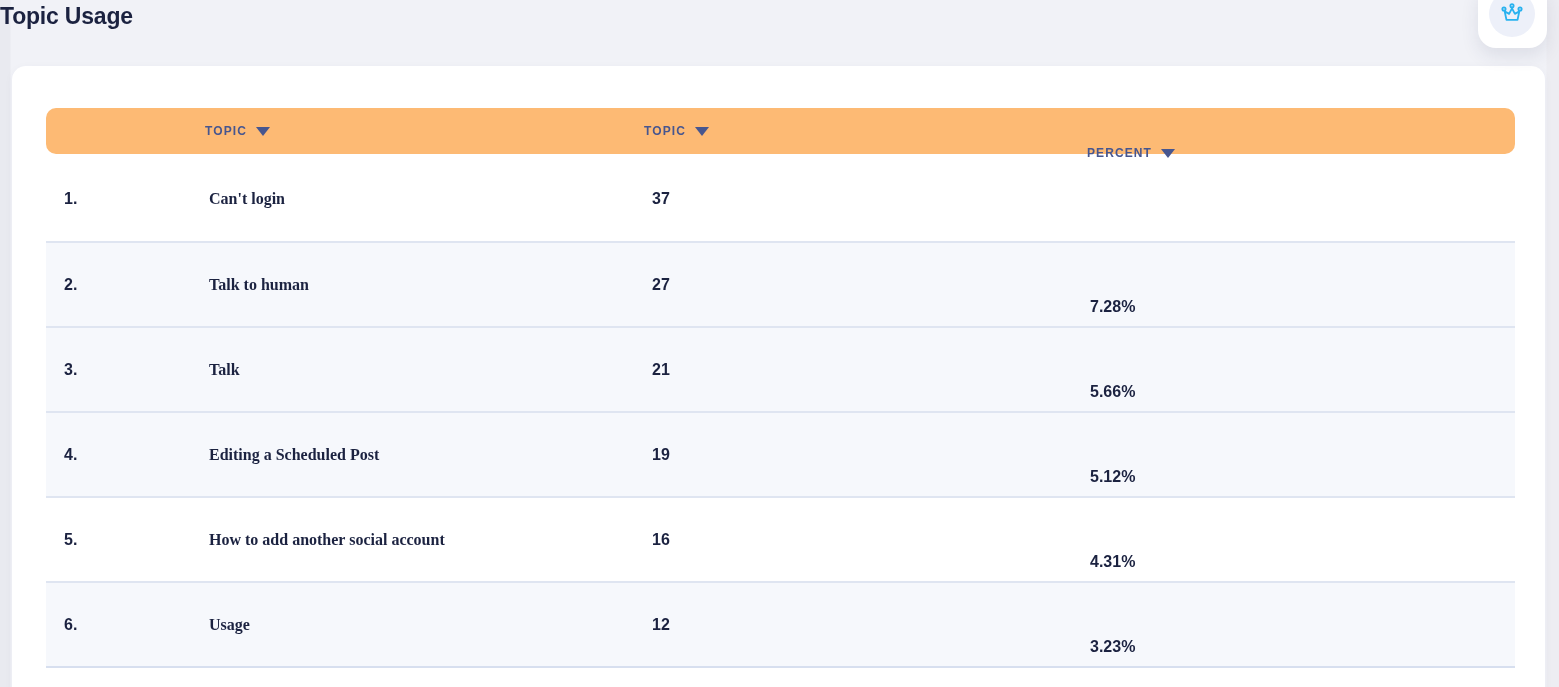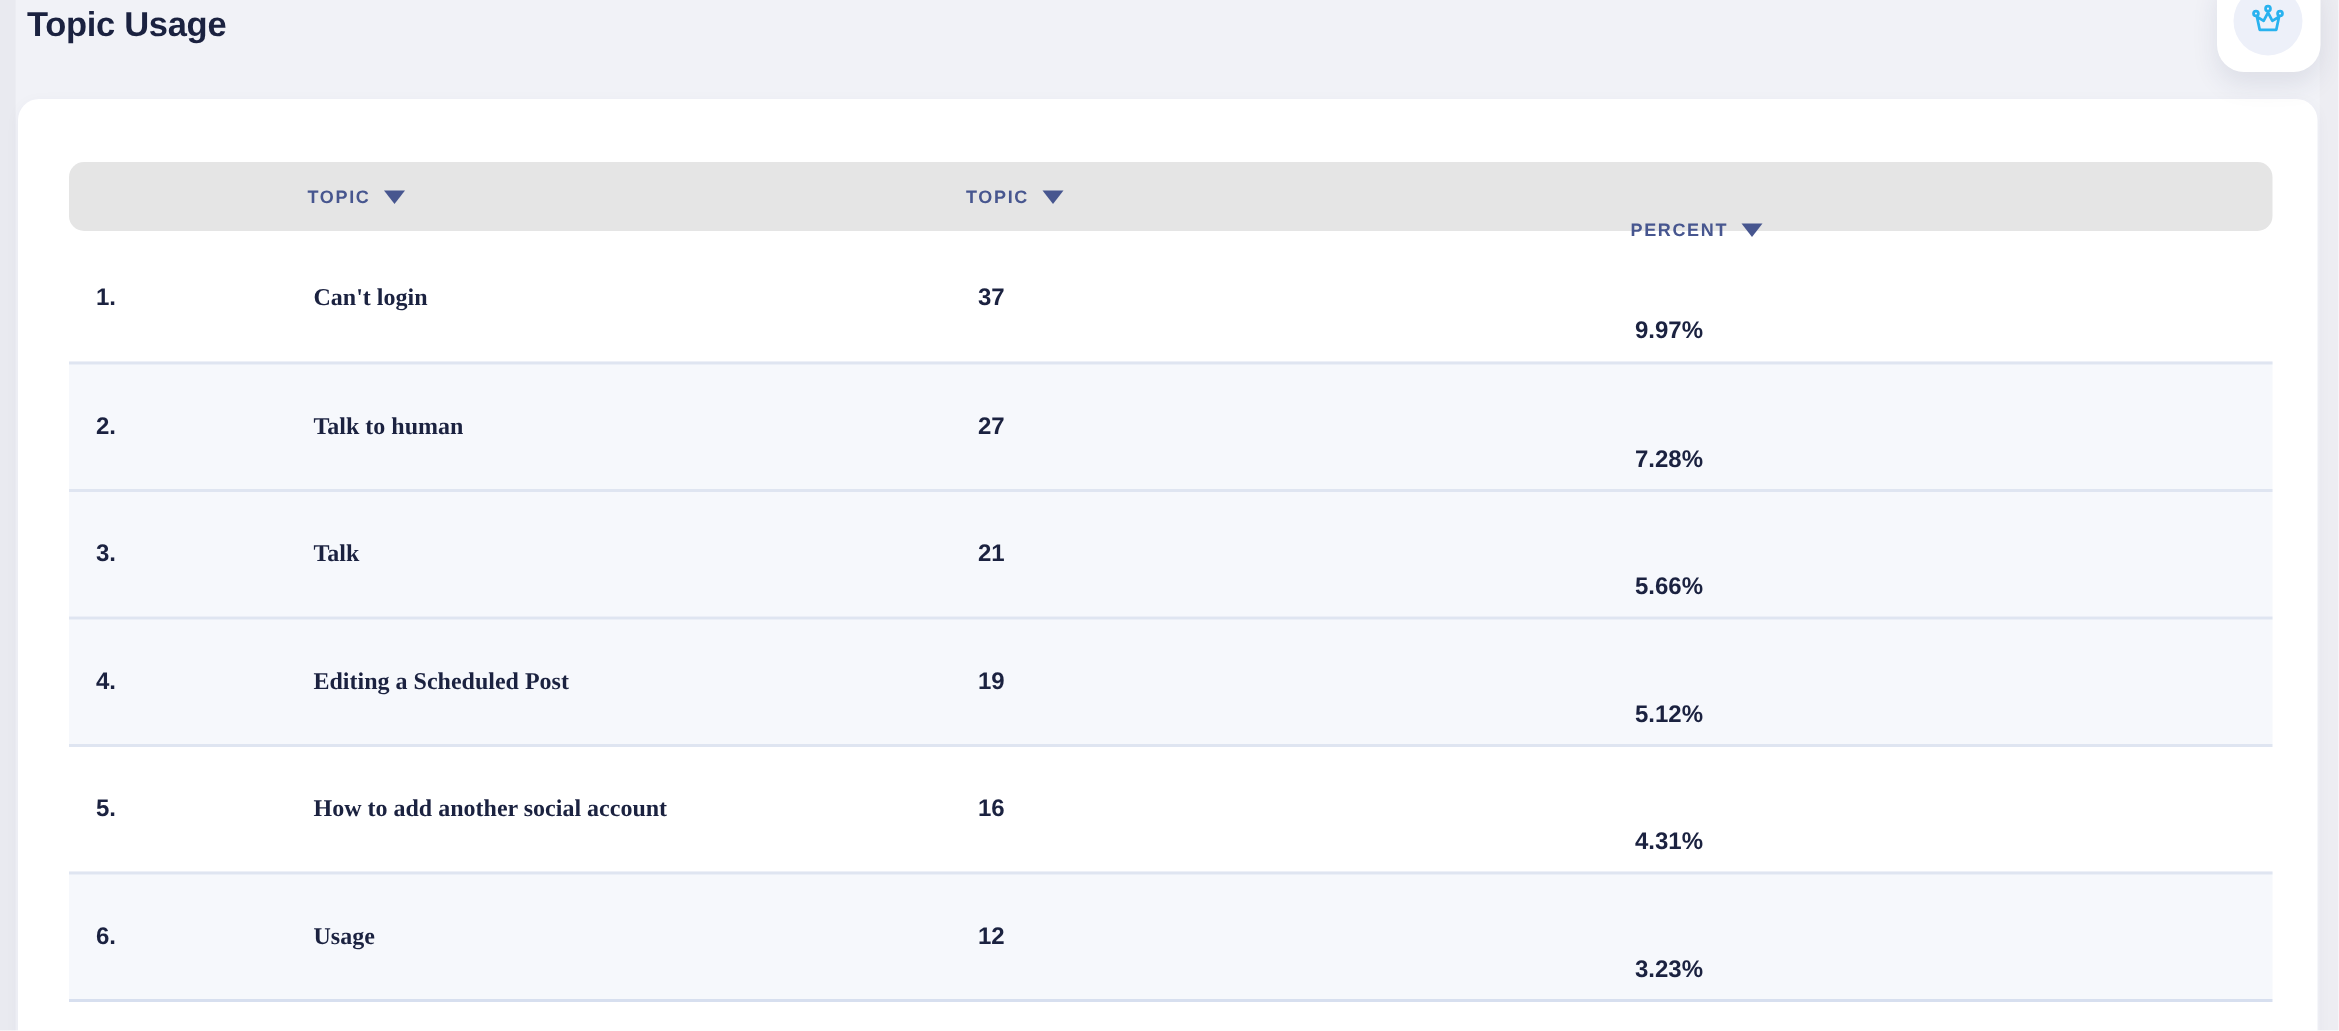--- a/index.html
+++ b/index.html
@@ -5,21 +5,21 @@
   * { box-sizing: border-box; margin: 0; padding: 0; }
   html, body { width: 1559px; height: 687px; overflow: hidden; }
   body {
     font-family: "Liberation Sans", "DejaVu Sans", sans-serif;
     background: linear-gradient(90deg, #e9eaf0 0px, #e9eaf0 10px, #f1f2f7 11px, #f1f2f7 1546px, #ededf2 1547px);
     position: relative;
     color: #1b2240;
   }
   .page-title {
     position: absolute;
-    left: 18px;
+    left: 0;
     top: 3px;
     font-size: 23px;
     font-weight: 800;
     letter-spacing: -0.2px;
     color: #1b2240;
   }
   
   .premium-card {
     position: absolute;
     left: 1478px;
@@ -57,21 +57,21 @@
     box-shadow: 0 2px 10px rgba(40, 50, 90, 0.04);
   }
   .table {
     position: absolute;
     left: 34px;
     top: 42px;
     width: 1469px;
   }
   .thead {
     height: 46px;
-    background: #e5e5e5;
+    background: #fdba74;
     border-radius: 10px;
     display: flex;
     align-items: center;
     color: #47568f;
     font-size: 12px;
     font-weight: 700;
     letter-spacing: 1.1px;
   }
   .hcell { display: flex; align-items: center; cursor: pointer; }
   .tri {
@@ -142,21 +142,20 @@
         <span>PERCENT</span>
         <span class="tri"></span>
       </div>
     </div>
 
     <div class="tbody">
       <div class="trow">
         <div class="cell c-index">1.</div>
         <div class="cell c-topic">Can't login</div>
         <div class="cell c-count">37</div>
-        <div class="cell c-percent">9.97%</div>
       </div>
       <div class="trow shaded">
         <div class="cell c-index">2.</div>
         <div class="cell c-topic">Talk to human</div>
         <div class="cell c-count">27</div>
         <div class="cell c-percent">7.28%</div>
       </div>
       <div class="trow shaded">
         <div class="cell c-index">3.</div>
         <div class="cell c-topic">Talk</div>

